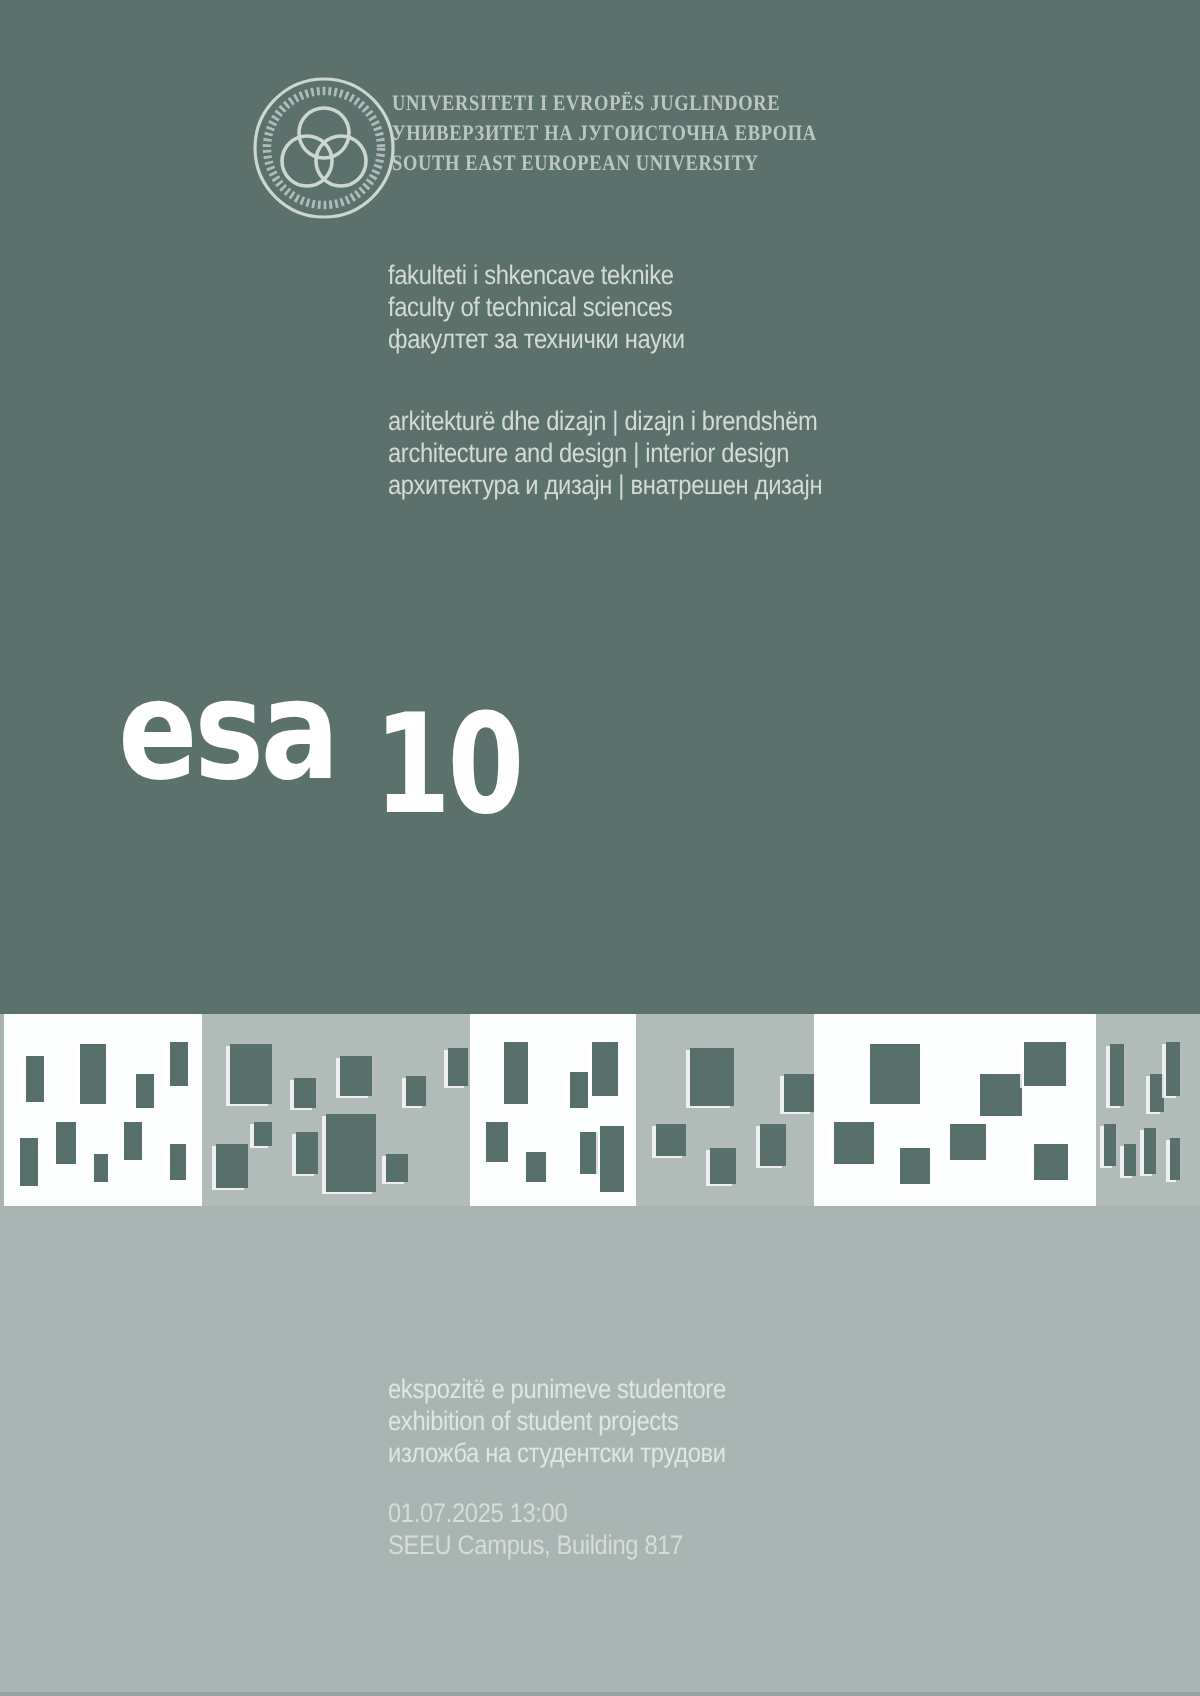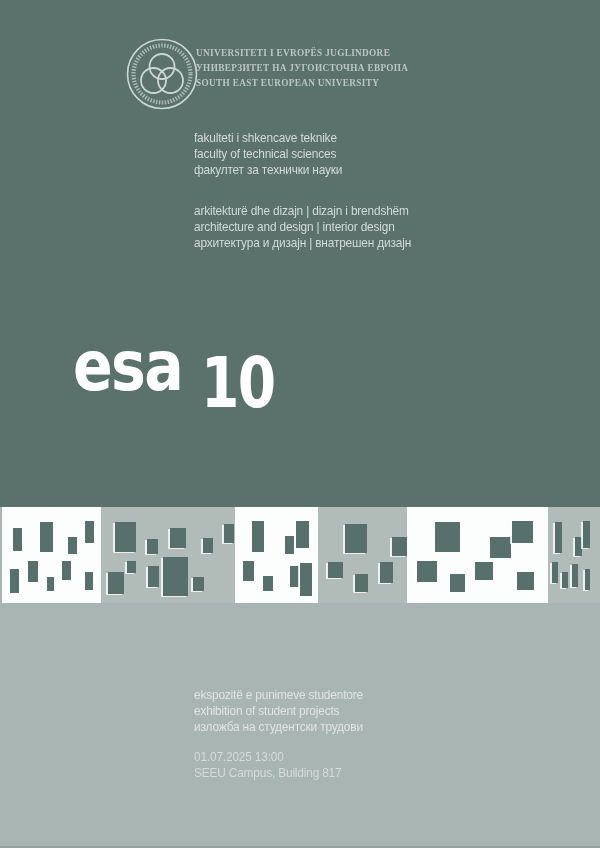--- a/index.html
+++ b/index.html
@@ -44,21 +44,21 @@
     font-size:13.5px;line-height:16px;letter-spacing:-0.2px;
     color:var(--sans-text);
     transform:scaleX(0.88);transform-origin:0 0;white-space:nowrap;
   }
   .faculty-block{top:130px;}
   .program-block{top:203px;}
   .event-block{top:687px;color:var(--event-text);}
   .date-block{top:749px;color:var(--date-text);}
   
   .title{
-    position:absolute;left:73px;top:332px;
+    position:absolute;left:59px;top:332px;
     color:var(--title-text);font-family:"DejaVu Sans","Liberation Sans",sans-serif;
     font-weight:bold;white-space:nowrap;
   }
   .title .esa{
     display:inline-block;font-size:69px;line-height:1;
     transform:scaleX(0.85);transform-origin:0 0;letter-spacing:-2px;
   }
   .title .ten{
     display:inline-block;font-size:69px;line-height:1;
     position:relative;top:17px;margin-left:0px;

